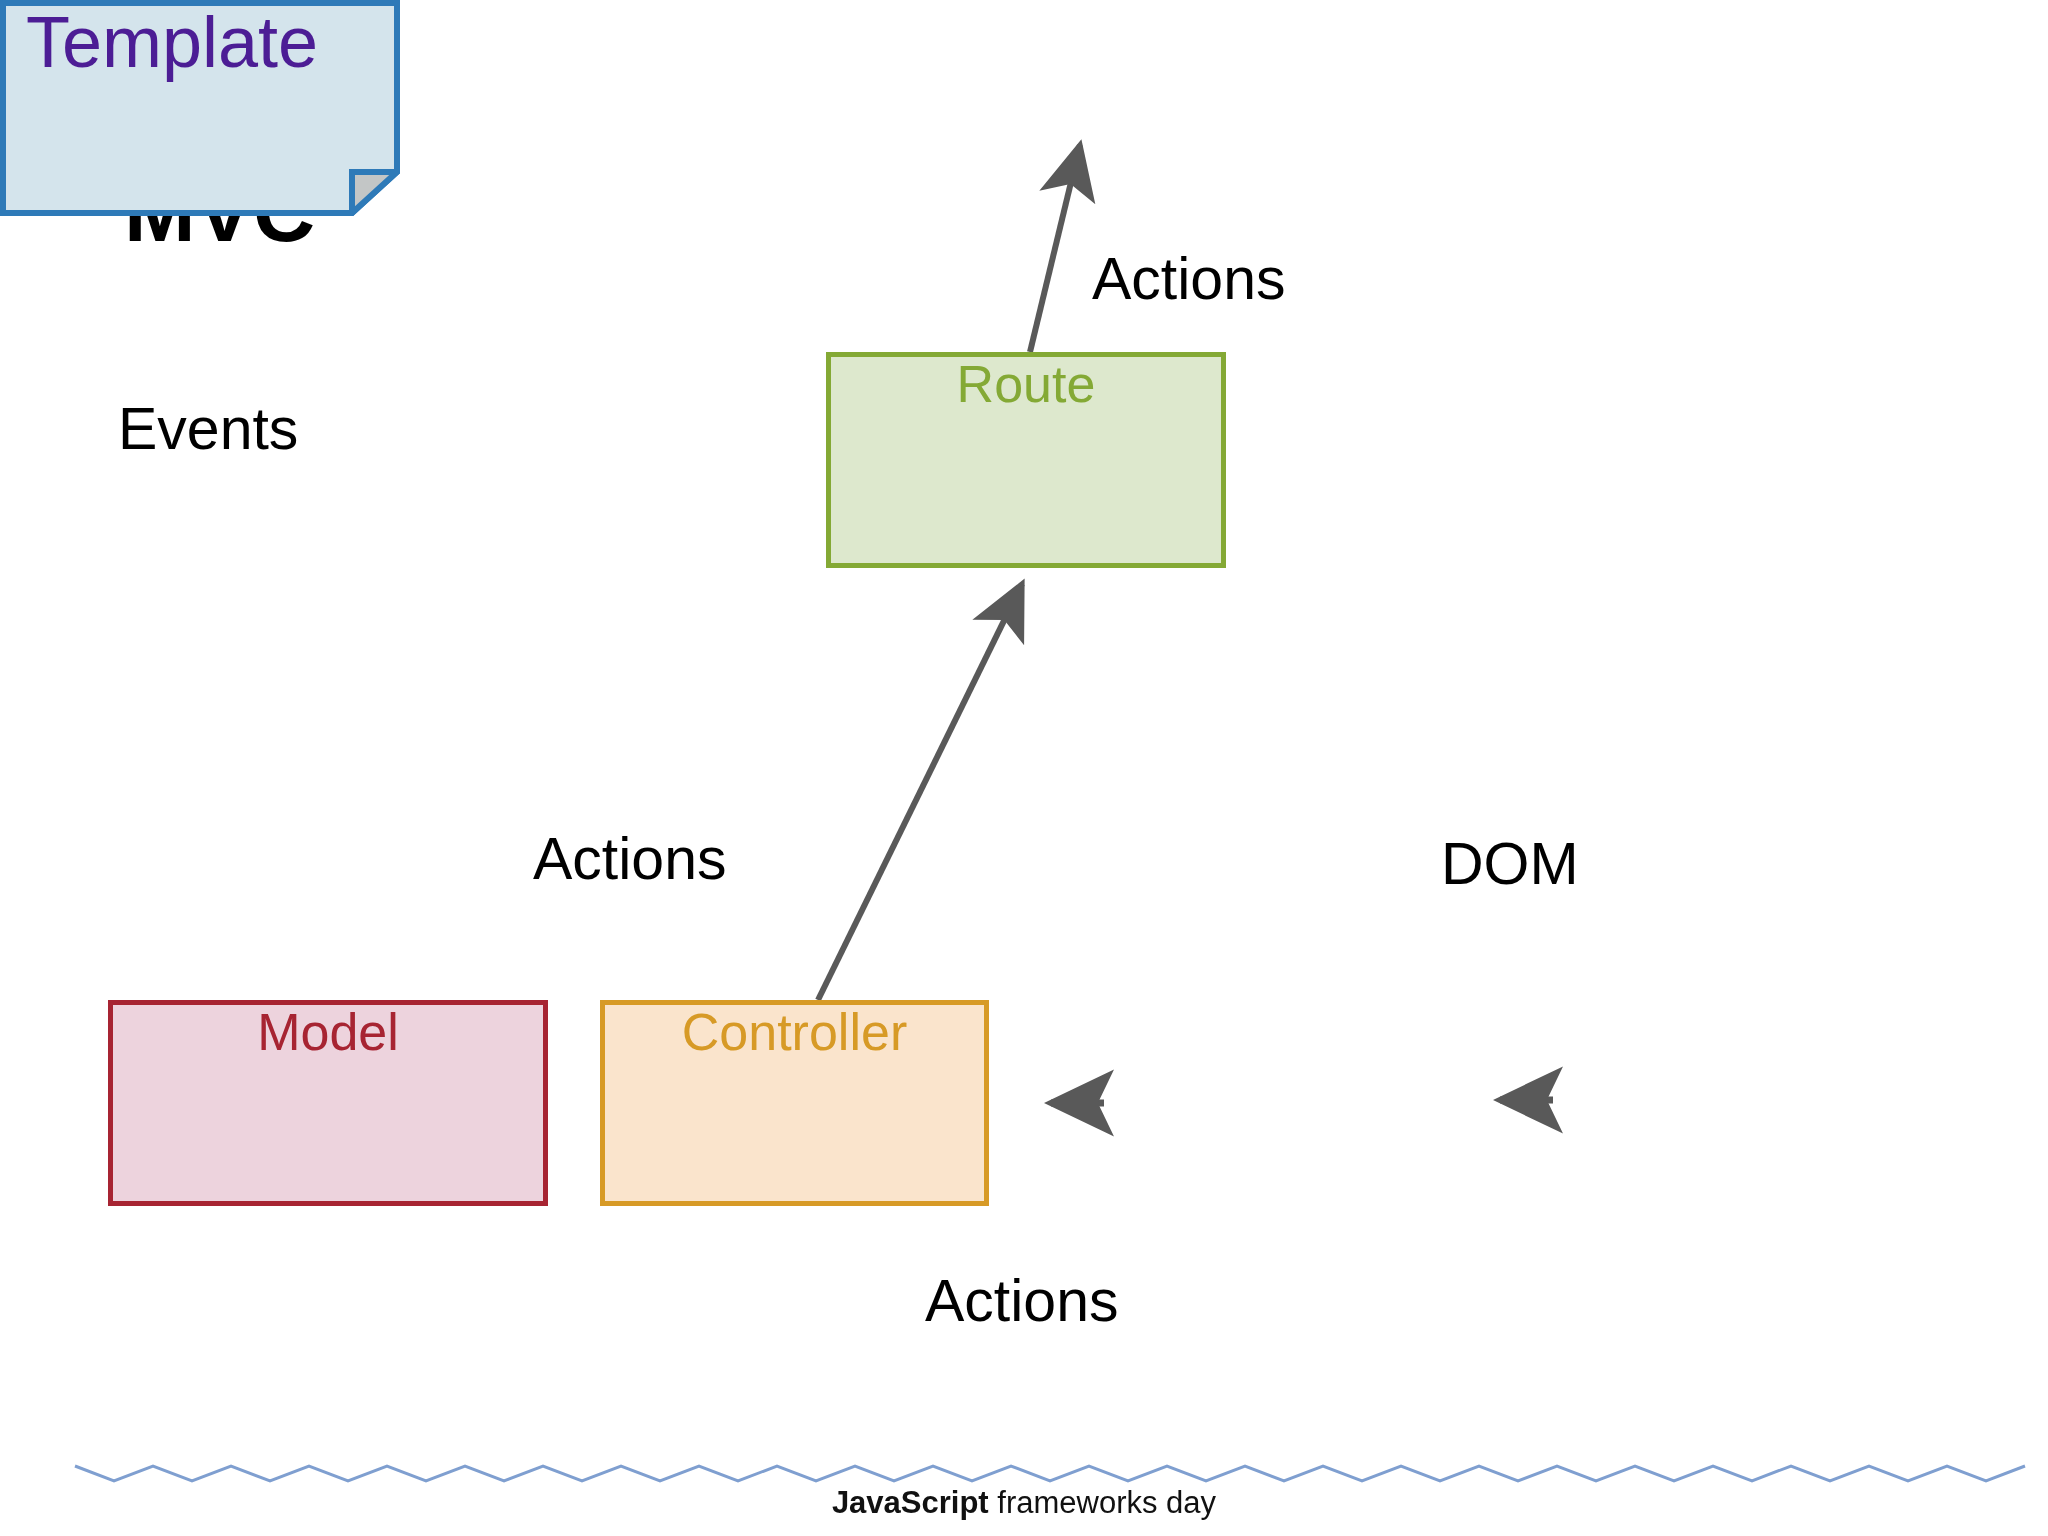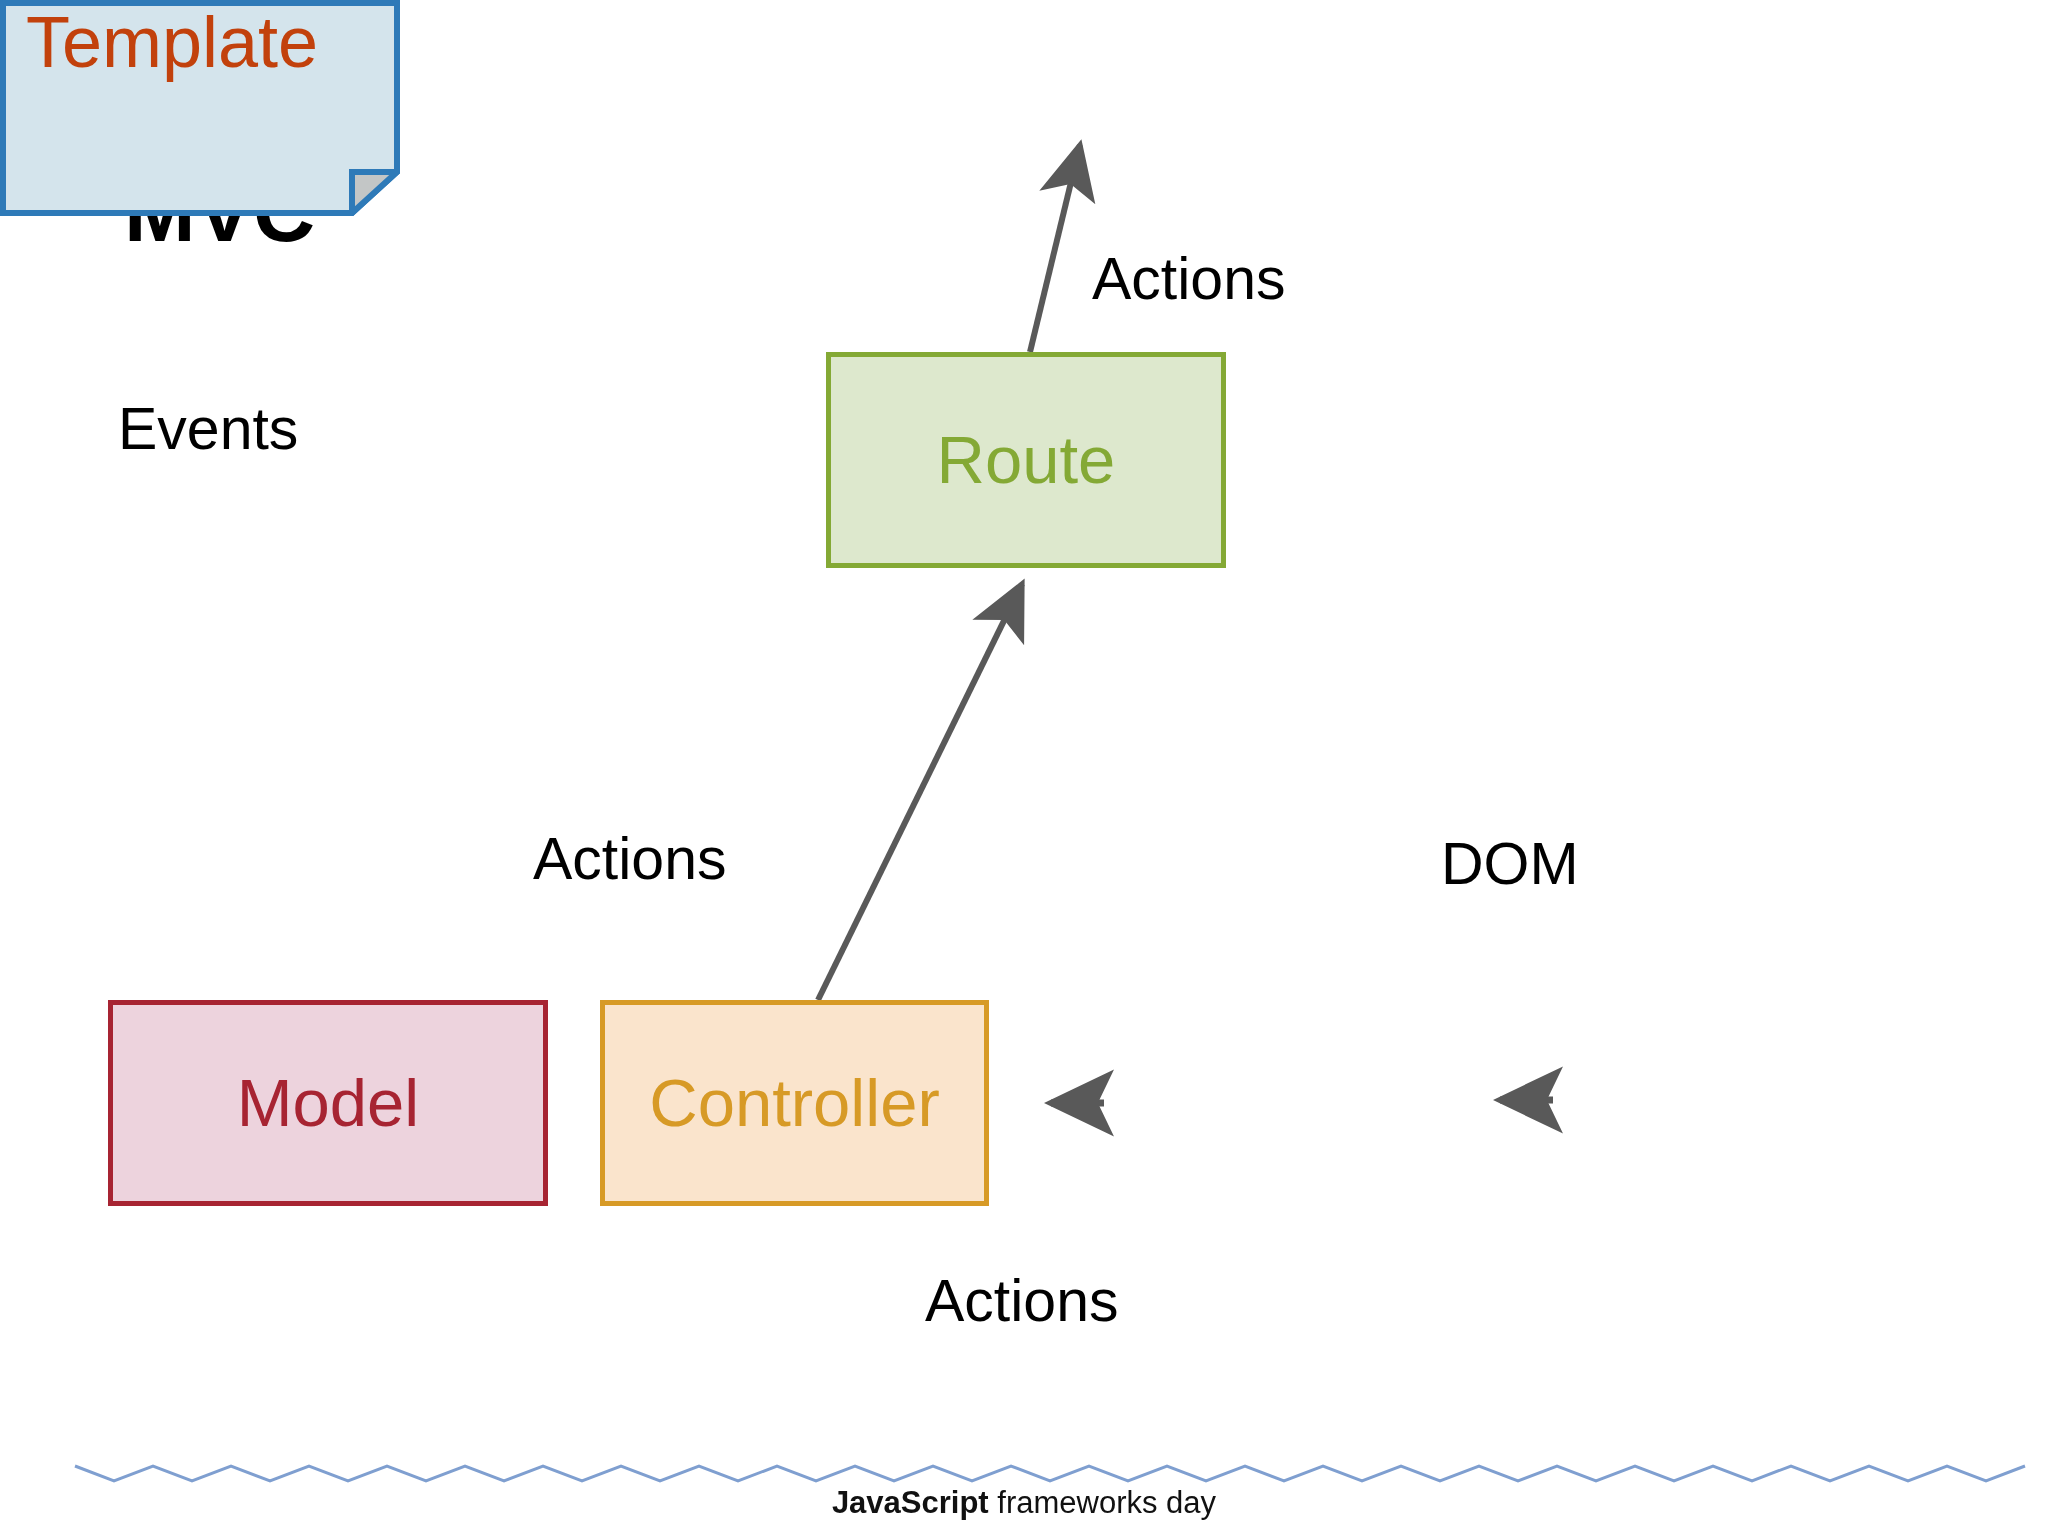--- a/index.html
+++ b/index.html
@@ -42,23 +42,23 @@
   .lbl-actions-top   { left: 1092px; top: 250px; }
   .lbl-actions-mid   { left: 533px;  top: 830px; }
   .lbl-actions-bottom{ left: 925px;  top: 1272px; }
   .lbl-dom     { left: 1441px; top: 835px; }
 
   
   .node {
     position: absolute;
     box-sizing: border-box;
     display: flex;
-    align-items: center;
+    align-items: flex-start;
     justify-content: center;
-    font-size: 67px;
+    font-size: 52px;
     line-height: 1.05;
   }
 
   .node-route {
     left: 826px;  top: 352px;
     width: 400px; height: 216px;
     background: #dde8cd;
     border: 5px solid #84a935;
     color: #84a935;
   }
@@ -101,21 +101,21 @@
     display: block;
   }
   .node-template .doc-text {
     position: absolute;
     left: 0; top: 0;
     width: 400px; height: 216px;
     box-sizing: border-box;
     padding: 6px 0 0 26px;
     font-size: 72px;
     line-height: 1.02;
-    color: #c2410c;
+    color: #4c1d95;
     overflow: visible;
     white-space: normal;
     word-break: break-all;
   }
 
   
   .arrows {
     position: absolute;
     left: 0; top: 0;
     width: 2048px; height: 1536px;

